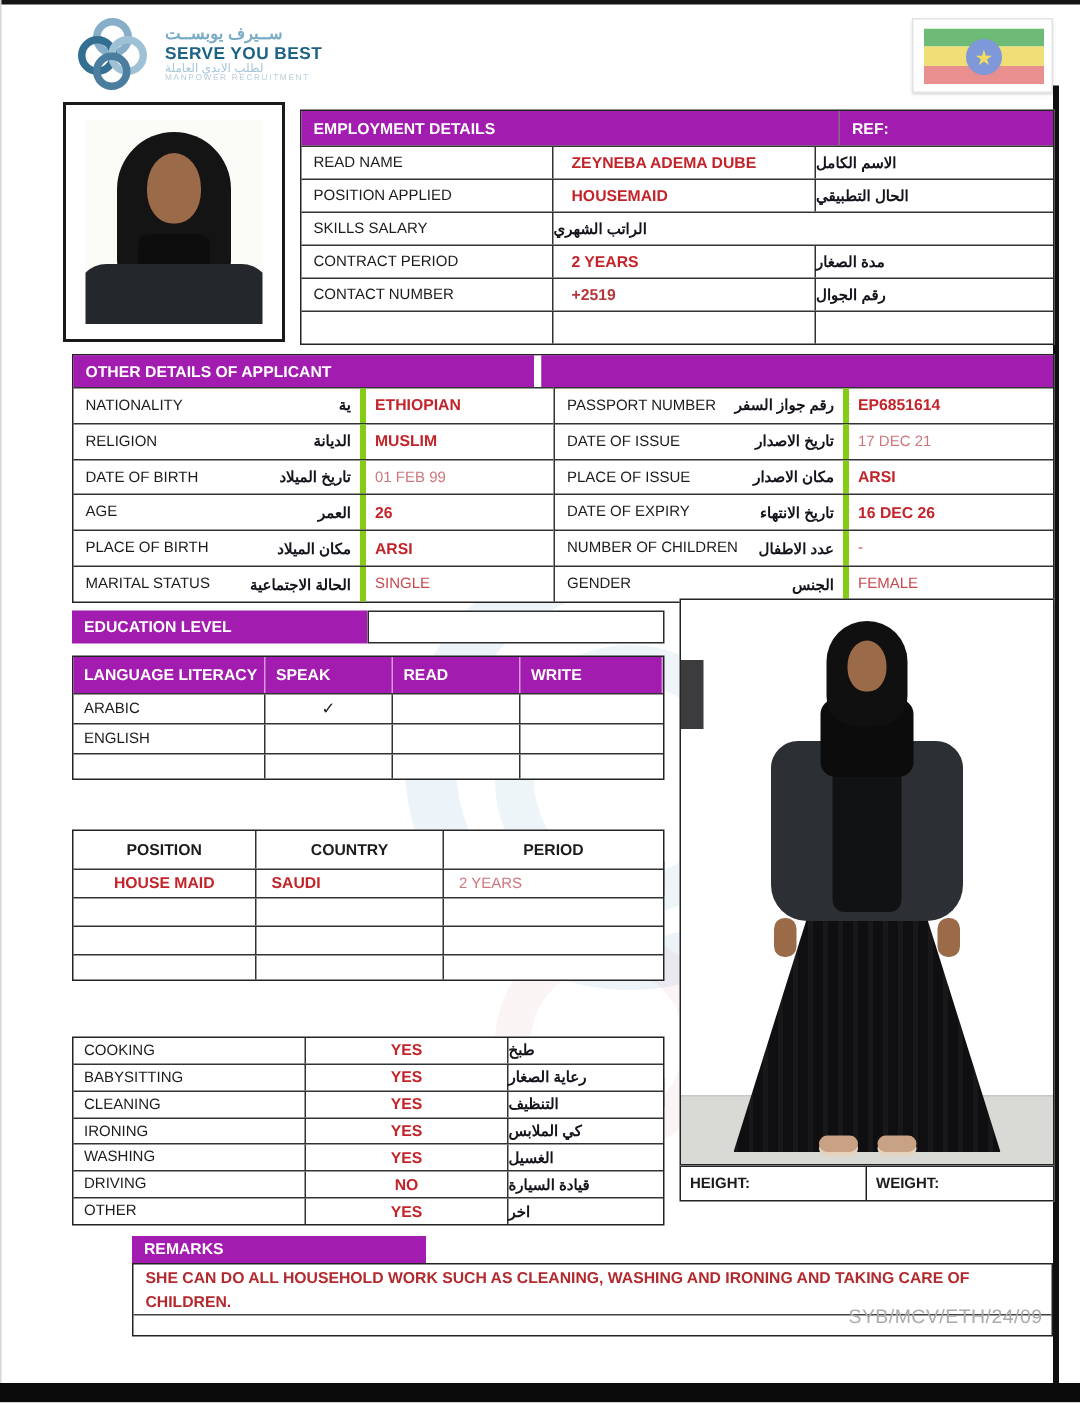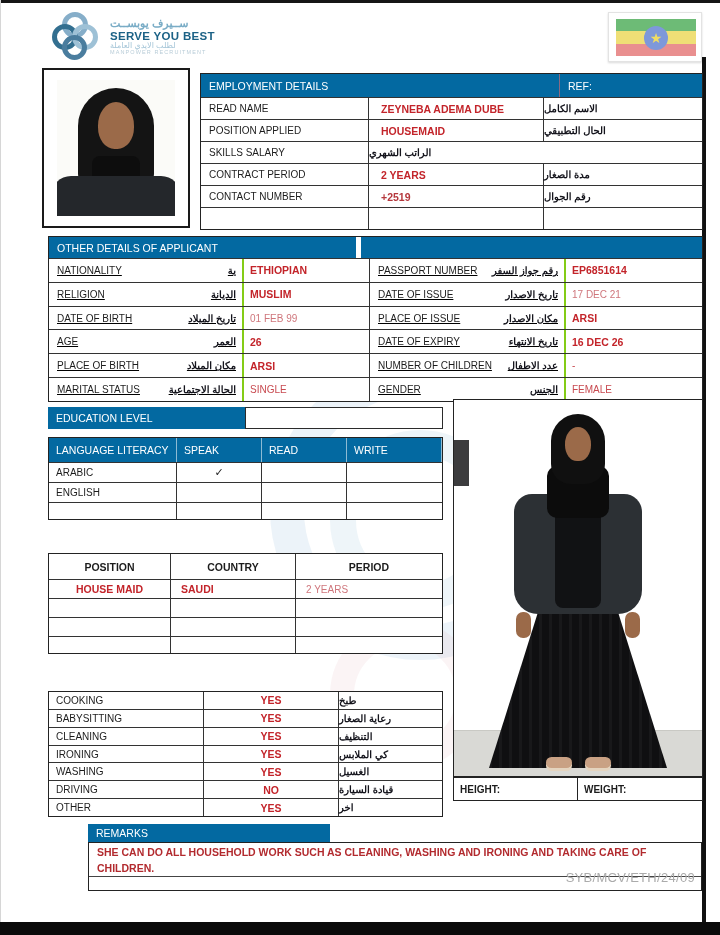--- a/index.html
+++ b/index.html
@@ -46,21 +46,21 @@
     width:24px; height:24px; border-radius:50%; background:#7e98da;
     display:flex; align-items:center; justify-content:center; }
   .flag-star { color:#f0dc63; font-size:14px; line-height:1; }
 
   
   .lbl { color:#1c1c1c; font-size:10px; }
   .ar  { color:#14141c; font-size:10px; font-weight:bold; direction:rtl; }
   .val { color:#c3242a; font-size:10.5px; font-weight:bold; }
   .val-med { color:#c84a50; font-size:10px; font-weight:normal; }
   .val-soft { color:#cf767c; font-size:10px; font-weight:normal; }
-  .phead { background:#0369a1; color:#fff; font-size:10.5px; font-weight:normal; }
+  .phead { background:#a21caf; color:#fff; font-size:10.5px; font-weight:bold; }
 
   
   .portrait { left:42px; top:68px; width:148px; height:160px; background:#fff; border:2px solid #1a1a1a; }
   .portrait-inner { position:absolute; left:13px; right:13px; top:10px; bottom:10px; background:#fbfbf8; overflow:hidden; }
   .p-hijab { position:absolute; left:50%; top:8px; transform:translateX(-50%); width:76px; height:112px; background:#141414; border-radius:38px 38px 26px 26px; }
   .p-face { position:absolute; left:50%; top:22px; transform:translateX(-50%); width:36px; height:47px; background:#9b6a49; border-radius:50% 50% 46% 46%; }
   .p-scarf { position:absolute; left:50%; top:76px; transform:translateX(-50%); width:48px; height:44px; background:#0d0d0d; border-radius:8px; }
   .p-shoulders { position:absolute; left:50%; bottom:-8px; transform:translateX(-50%); width:130px; height:48px; background:#24272b; border-radius:20px 20px 0 0; }
 
   
@@ -78,21 +78,21 @@
   .od { left:48px; top:236px; width:655px; height:166px; border:1.5px solid #232323; background:#fff; display:flex; flex-direction:column; }
   .od-head { height:21px; display:flex; }
   .od-head .h1 { width:307px; display:flex; align-items:center; padding-left:8px; }
   .od-head .gap { width:5px; background:#fff; }
   .od-head .h2 { flex:1; }
   .od-body { flex:1; display:flex; }
   .od-col { display:flex; flex-direction:column; }
   .od-col.left { width:320px; }
   .od-col.right { flex:1; border-left:1px solid #333; }
   .od-row { flex:1; display:flex; border-top:1px solid #333; }
-  .od-row .cell-l { display:flex; align-items:center; justify-content:space-between; padding:0 6px 0 8px; border-right:2px solid #84cc16;text-decoration:underline; }
+  .od-row .cell-l { display:flex; align-items:center; justify-content:space-between; padding:0 6px 0 8px; border-right:4px solid #84cc16; }
   .od-col.left  .cell-l { width:195px; }
   .od-col.right .cell-l { width:196px; }
   .od-row .cell-v { flex:1; display:flex; align-items:center; padding-left:6px; }
 
   
   .edu { left:48px; top:407px; width:395px; height:22px; display:flex; }
   .edu .p { width:197px; display:flex; align-items:center; padding-left:8px; }
   .edu .w { flex:1; border:1.5px solid #2b2b2b; background:#fff; }
 
   
@@ -147,21 +147,21 @@
     background-image:repeating-linear-gradient(90deg, rgba(255,255,255,.04) 0 3px, rgba(0,0,0,0) 3px 10px); }
   .fb-hand { position:absolute; top:212px; width:15px; height:26px; background:#9b6a49; border-radius:7px; }
   .fb-hand.l { left:50%; margin-left:-62px; } .fb-hand.r { left:50%; margin-left:47px; }
   .fb-foot { position:absolute; bottom:8px; width:26px; height:11px; background:#c9a184; border-radius:6px; box-shadow:0 3px 0 #e4d4bf; }
   .fb-foot.l { left:50%; margin-left:-32px; } .fb-foot.r { left:50%; margin-left:7px; }
   .hw { left:453px; top:777px; width:250px; height:24px; display:flex; border:1.5px solid #232323; background:#fff; }
   .hw span { display:flex; align-items:center; padding-left:6px; font-weight:bold; font-size:10px; color:#1c1c1c; }
   .hw .h { width:124px; border-right:1.5px solid #232323; } .hw .w { flex:1; }
 
   
-  .rem-band { left:88px; top:824px; width:242px; height:18px; display:flex; align-items:center; padding-left:8px; }
+  .rem-band { left:88px; top:824px; width:196px; height:18px; display:flex; align-items:center; padding-left:8px; }
   .rem-box { left:88px; top:842px; width:614px; height:49px; border:1.5px solid #232323; background:#fff; }
   .rem-text { position:absolute; left:8px; right:8px; top:2px; color:#b22a2e; font-weight:bold; font-size:10.5px; line-height:1.5; }
   .rem-line { position:absolute; left:0; right:0; top:33px; border-top:1px solid #444; }
   .ref-code { position:absolute; right:6px; top:27px; color:#ababab; font-size:13px; letter-spacing:.3px; background:#fff0; }
 </style>
 </head>
 <body>
 
 <div class="page">
 

